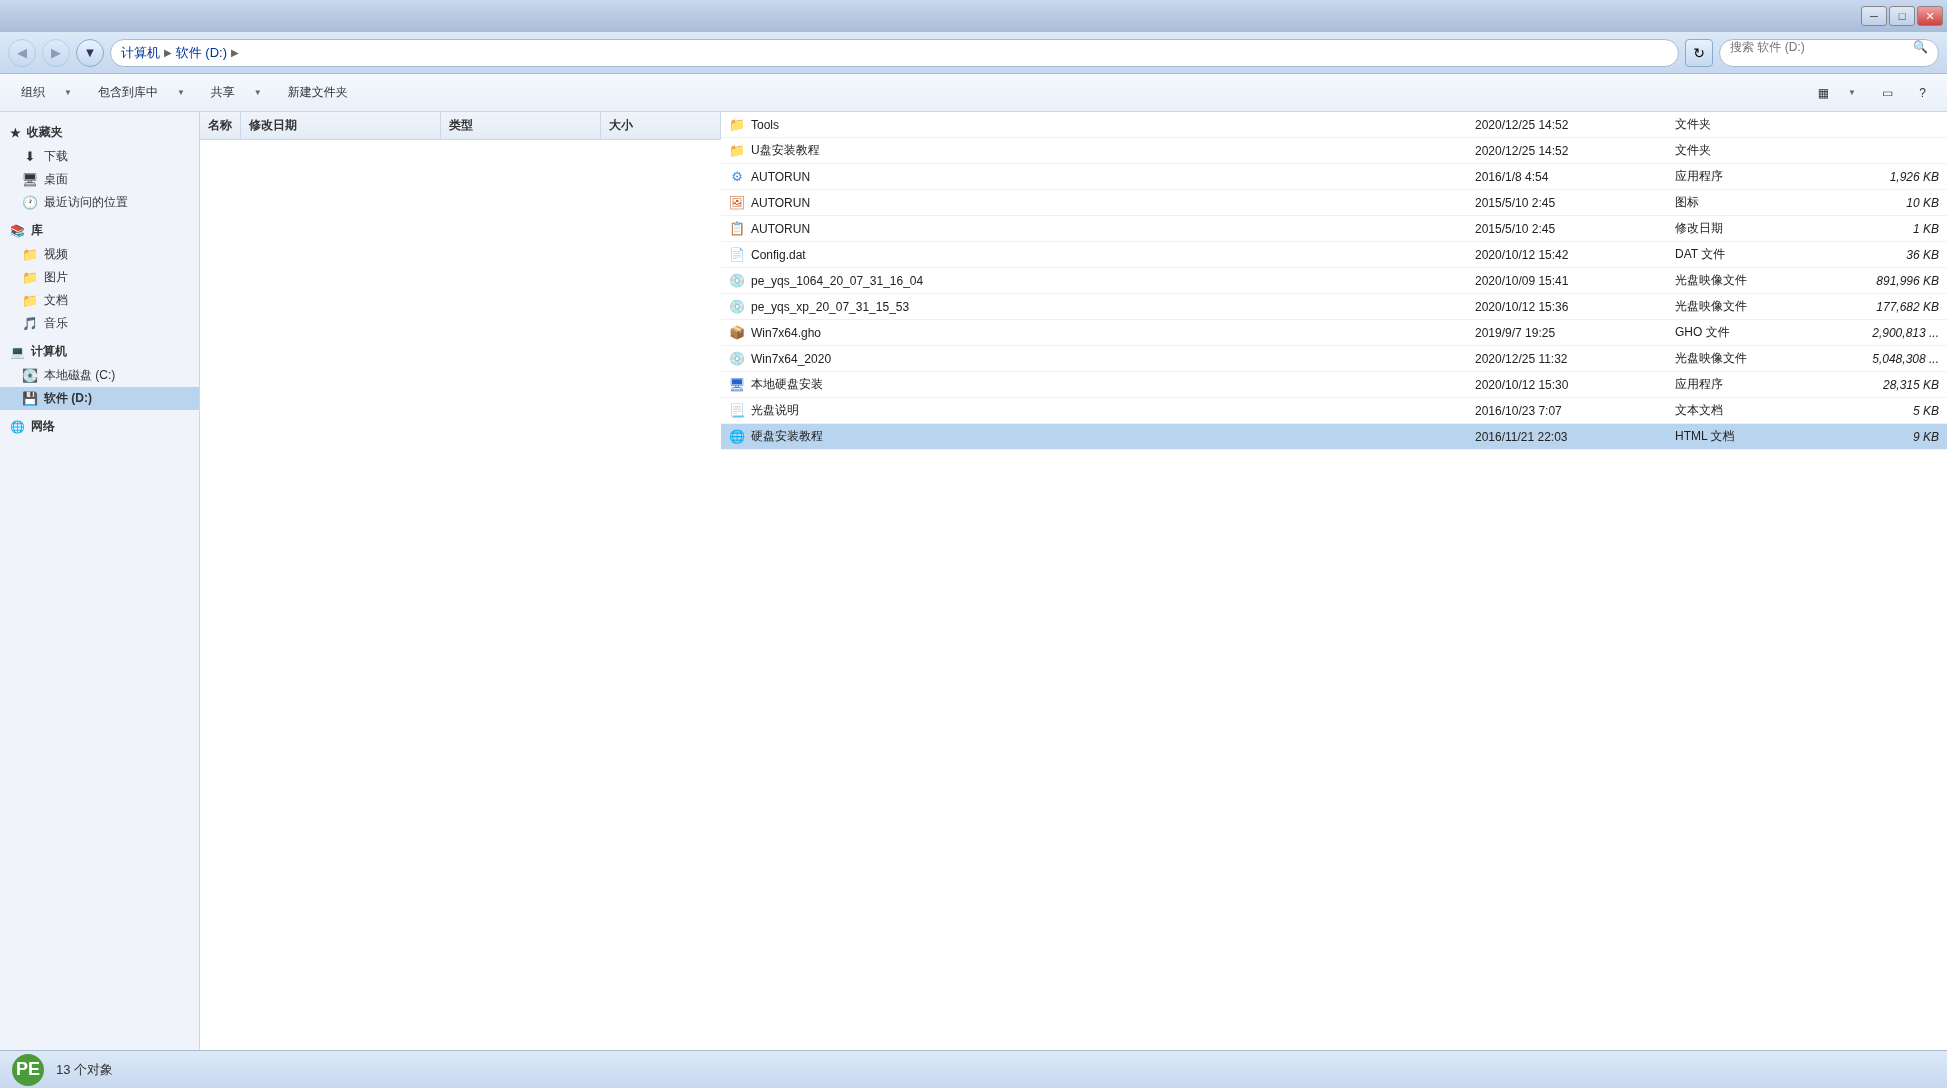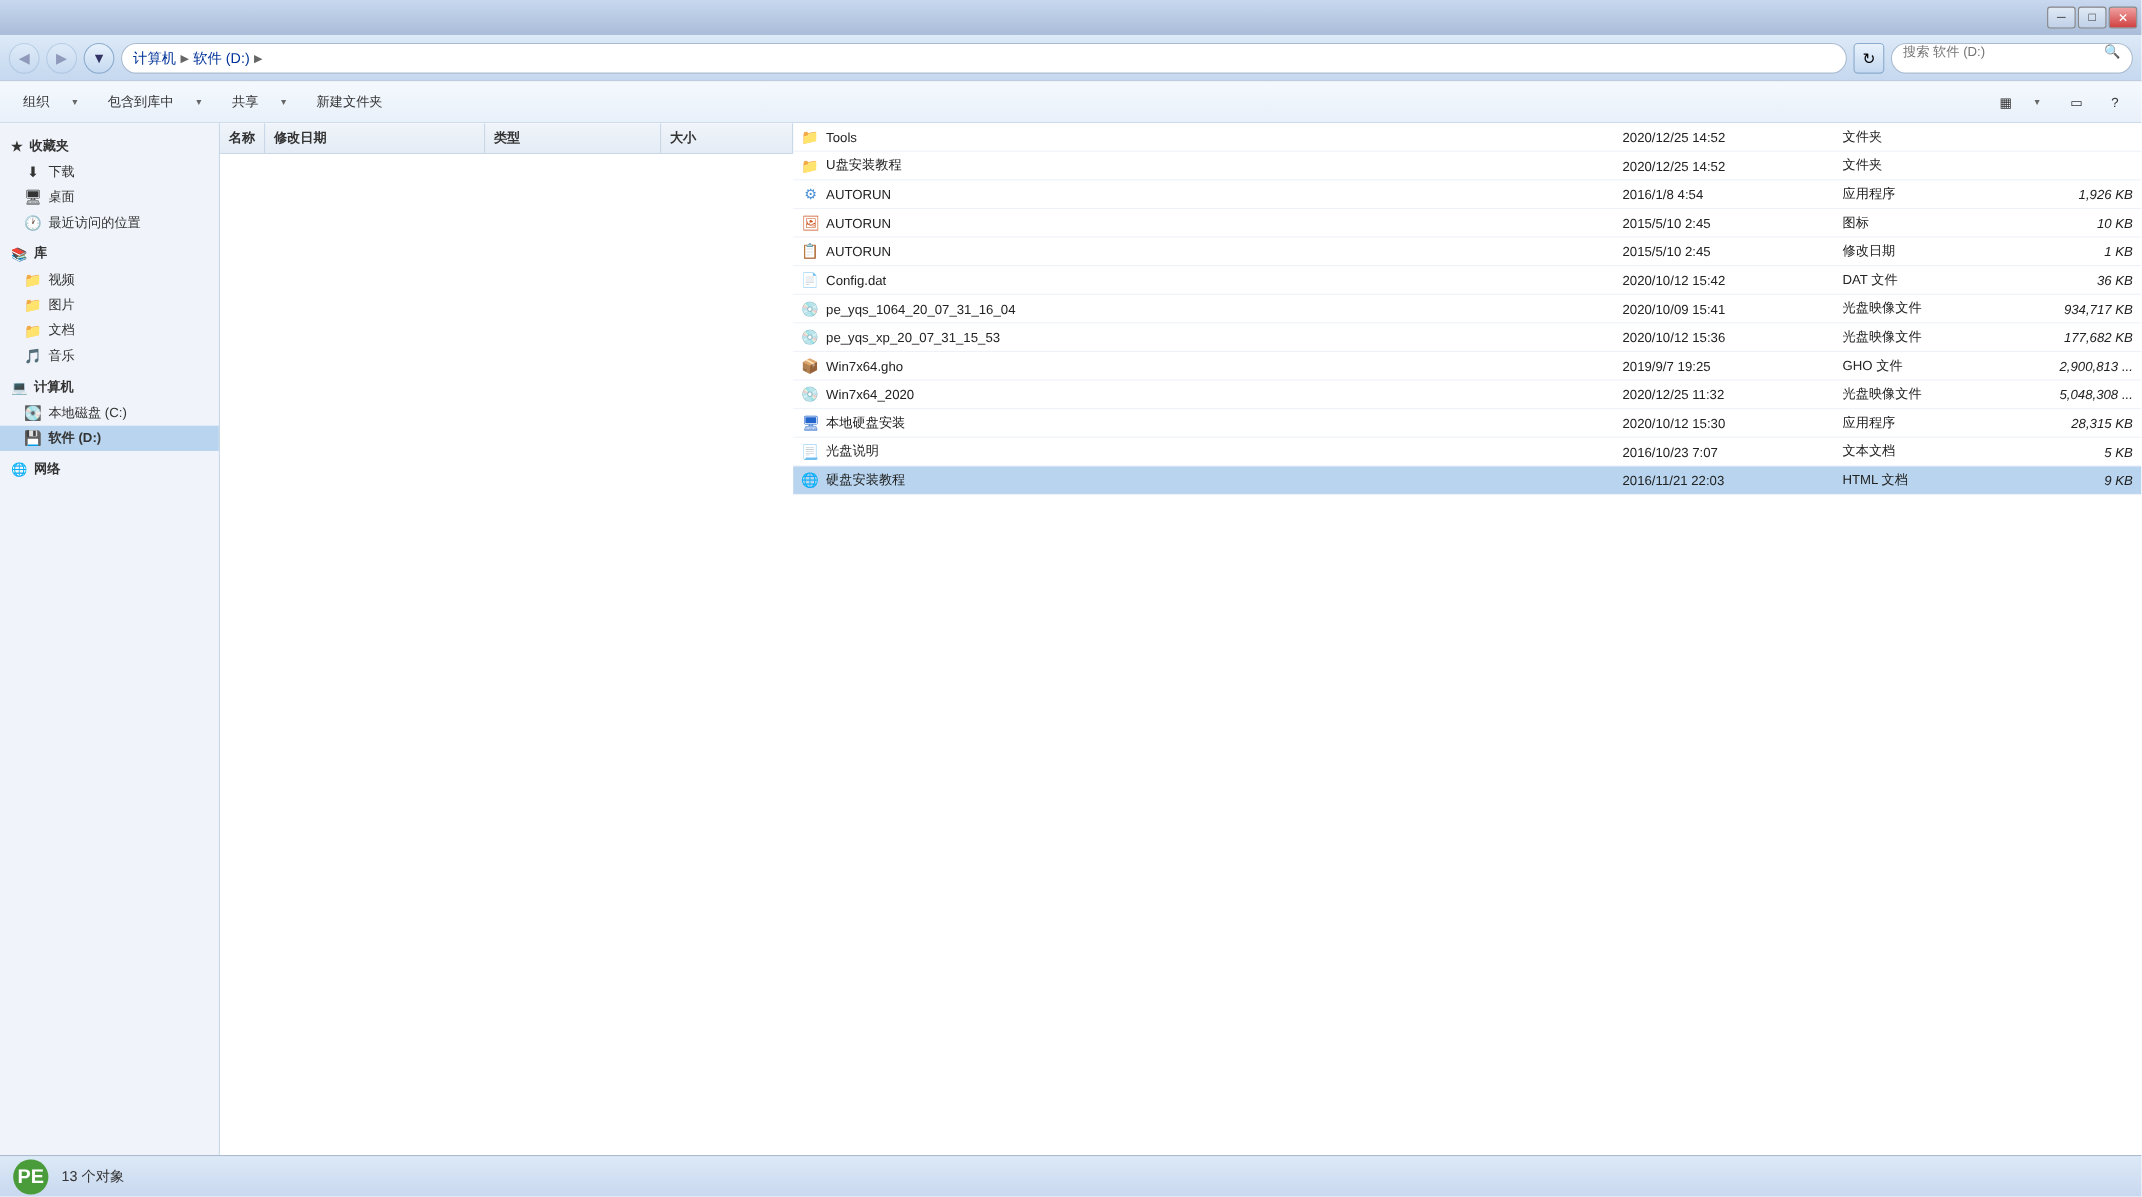--- a/index.html
+++ b/index.html
@@ -464,21 +464,21 @@
           <div class="filelist-cell">DAT 文件</div>
           <div class="filelist-cell right">36 KB</div>
         </div>
         <div class="filelist-row">
           <div class="filelist-cell">
             <span class="file-icon" style="color: rgb(204, 51, 51);">💿</span>
             <span>pe_yqs_1064_20_07_31_16_04</span>
           </div>
           <div class="filelist-cell">2020/10/09 15:41</div>
           <div class="filelist-cell">光盘映像文件</div>
-          <div class="filelist-cell right">934,717 KB</div>
+          <div class="filelist-cell right">891,996 KB</div>
         </div>
         <div class="filelist-row">
           <div class="filelist-cell">
             <span class="file-icon" style="color: rgb(204, 51, 51);">💿</span>
             <span>pe_yqs_xp_20_07_31_15_53</span>
           </div>
           <div class="filelist-cell">2020/10/12 15:36</div>
           <div class="filelist-cell">光盘映像文件</div>
           <div class="filelist-cell right">177,682 KB</div>
         </div>

